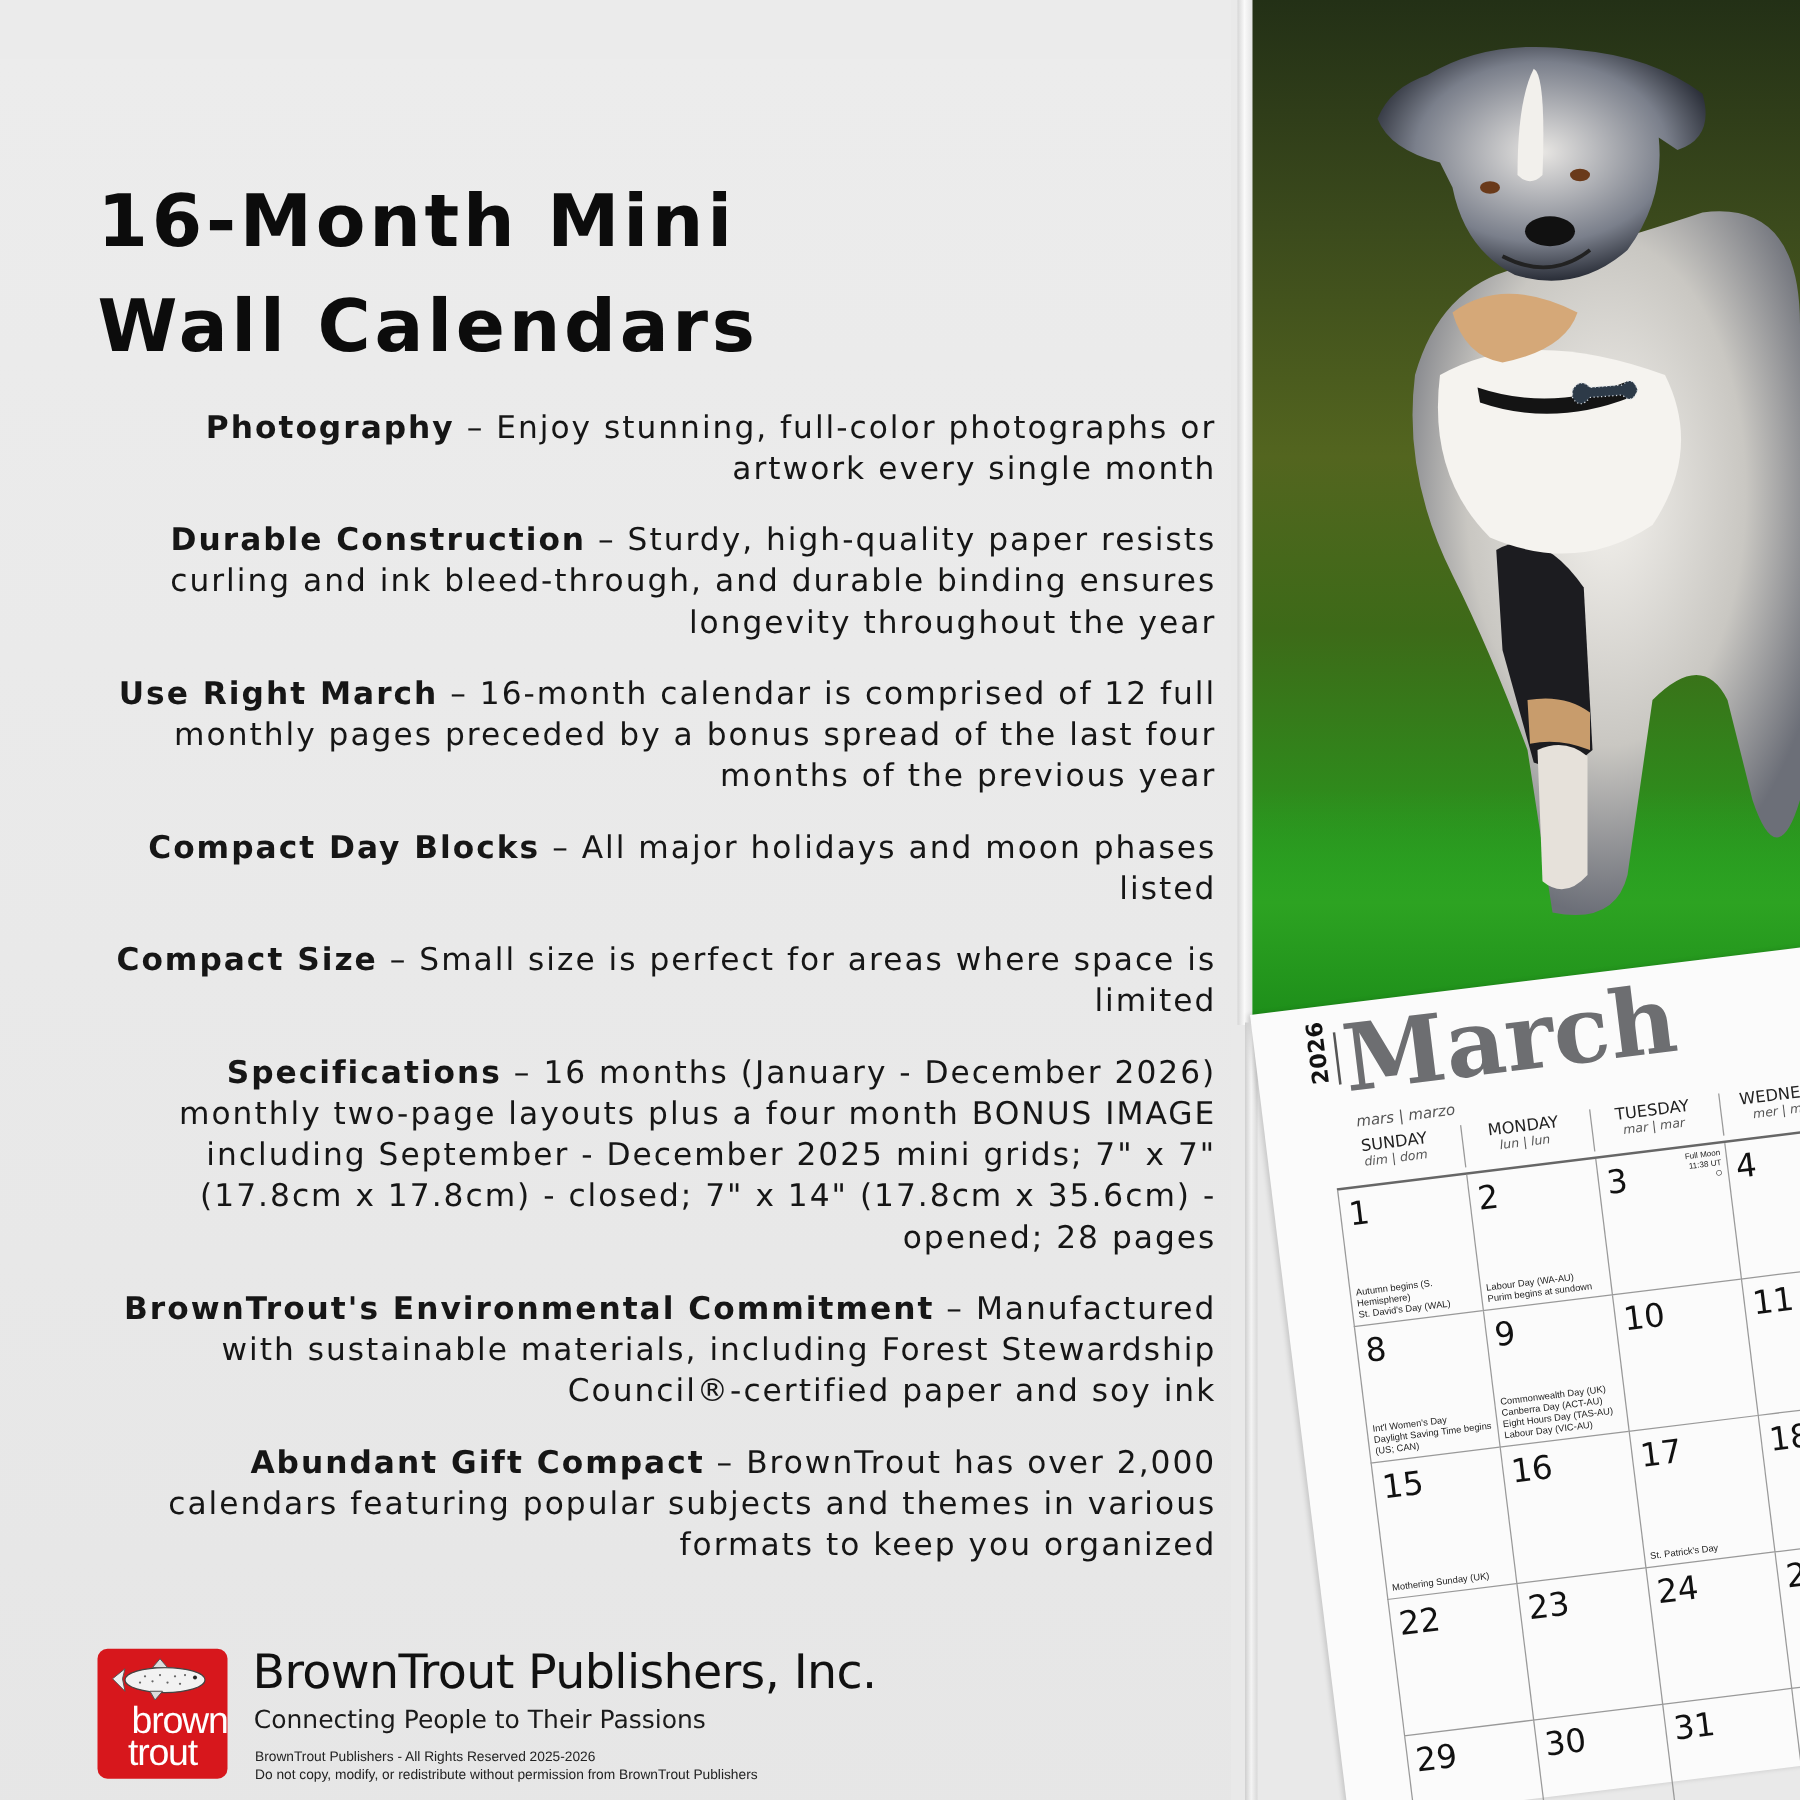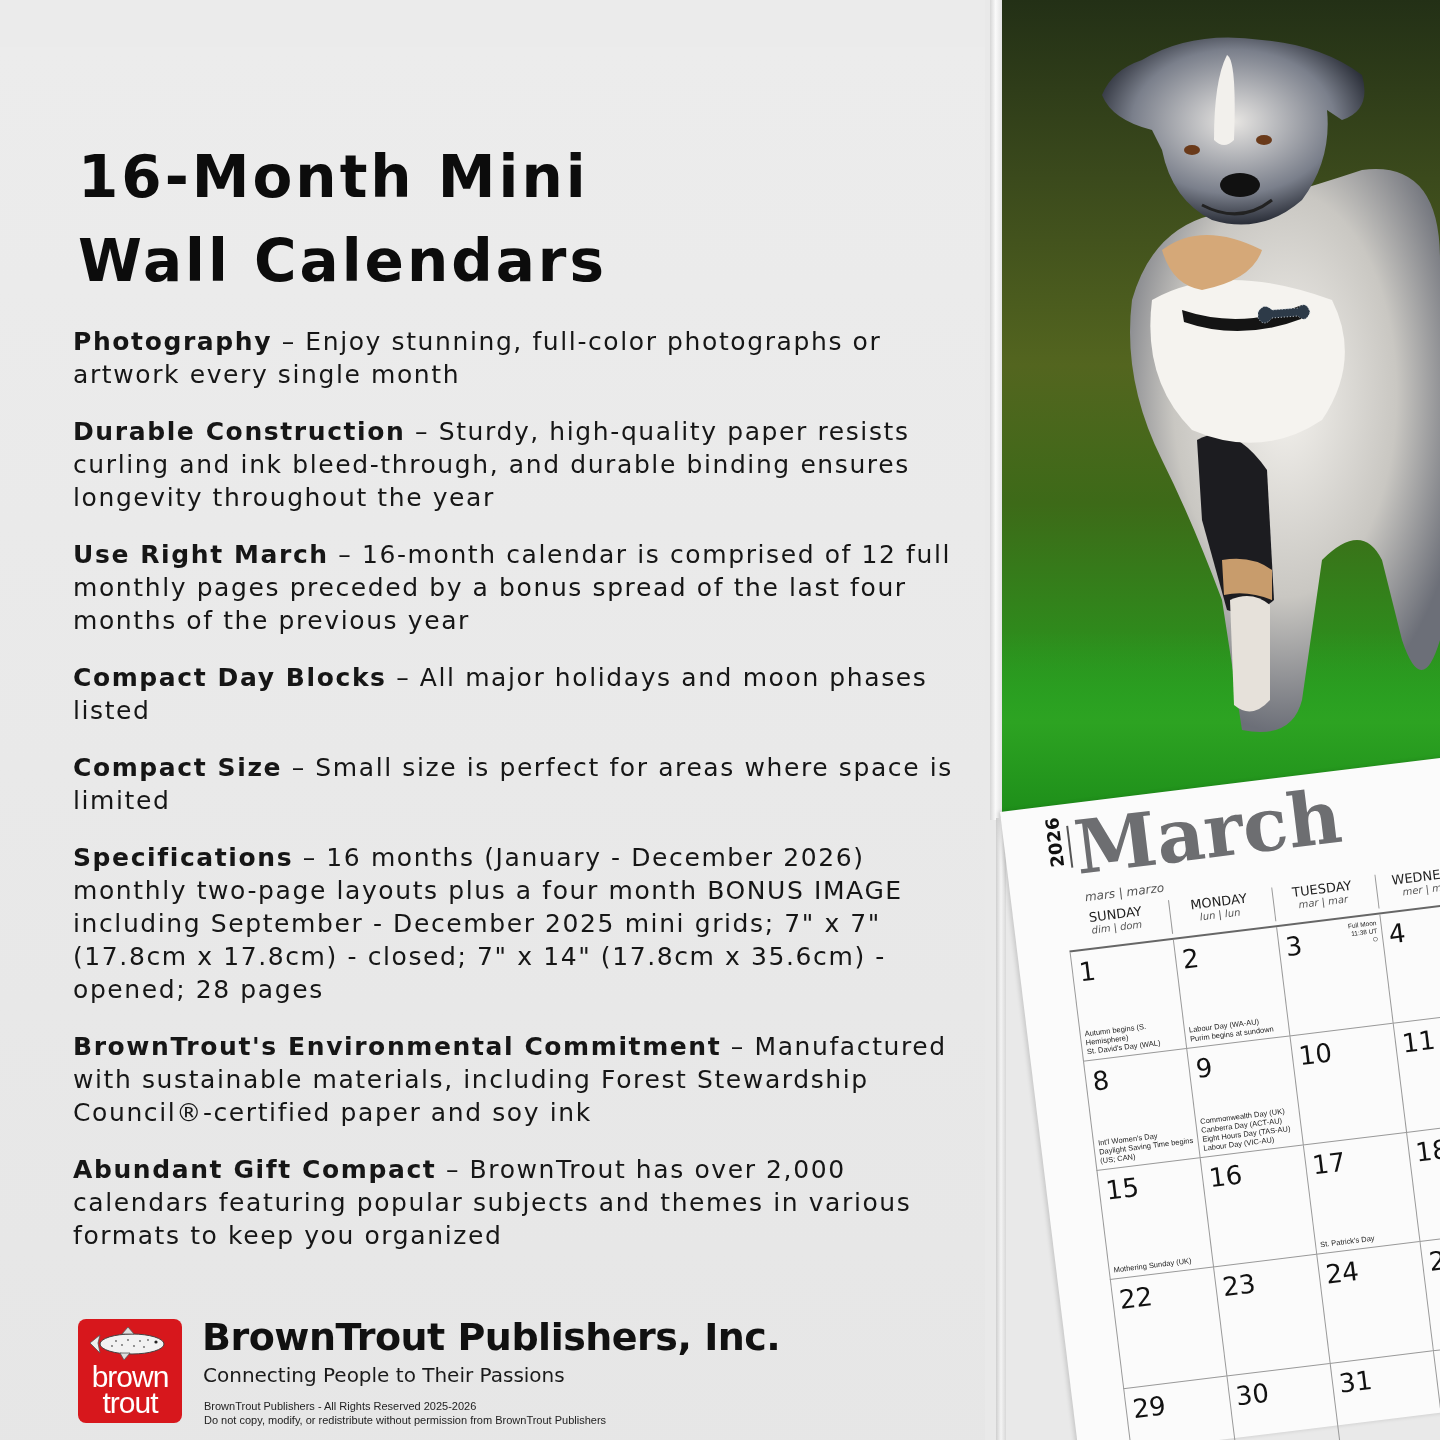--- a/index.html
+++ b/index.html
@@ -1,28 +1,28 @@
 <!DOCTYPE html>
 <html><head>
 <meta charset="utf-8">
 <style>
   html,body{margin:0;padding:0;}
   body{width:1440px;height:1440px;overflow:hidden;position:relative;background:#ebebeb;font-family:"Liberation Sans",sans-serif;color:#111;}
   .left{position:absolute;left:0;top:0;width:985px;height:1440px;background:linear-gradient(180deg,#ececec,#e6e6e6);margin-top:47px;}
   .title{position:absolute;left:78px;top:88px;font-family:"DejaVu Sans",sans-serif;font-weight:bold;font-size:58px;line-height:84px;letter-spacing:3px;color:#0c0c0c;margin:0;}
   .features{position:absolute;left:73px;top:278px;width:900px;}
-  .feature{font-family:"DejaVu Sans",sans-serif;font-size:25px;line-height:33px;letter-spacing:1.6px;margin:0 0 24px 0;color:#161616;}
+  .feature{font-family:"DejaVu Sans",sans-serif;font-size:25px;line-height:33px;letter-spacing:1.6px;margin:0 0 24px 0;color:#161616;text-align:right;}
   .feature b{font-weight:bold;}
   .brand{position:absolute;left:78px;top:1272px;width:720px;height:110px;}
   .logo{position:absolute;left:0;top:0;width:104px;height:104px;background:#d7171c;border-radius:8px;overflow:hidden;}
   .logo .fish{position:absolute;left:8px;top:6px;width:90px;height:40px;}
   .logo .w1,.logo .w2{position:absolute;left:0;width:104px;text-align:center;color:#fff;font-family:"Liberation Sans",sans-serif;font-size:30px;line-height:28px;letter-spacing:-1px;}
-  .logo .w1{top:44px;}
+  .logo .w1{top:44px;text-align:right;}
   .logo .w2{top:70px;}
-  .bname{position:absolute;left:124px;top:-4px;font-family:"DejaVu Sans",sans-serif;font-size:38px;font-weight:bold;color:#111;letter-spacing:-0.5px;white-space:nowrap;}
+  .bname{position:absolute;left:124px;top:-4px;font-family:"DejaVu Sans",sans-serif;font-size:38px;font-weight:normal;color:#111;letter-spacing:-0.5px;white-space:nowrap;}
   .btag{position:absolute;left:125px;top:44px;font-family:"DejaVu Sans",sans-serif;font-size:20px;color:#1a1a1a;white-space:nowrap;}
   .bsmall{position:absolute;left:126px;top:80px;font-family:Liberation Sans, sans-serif;font-size:11px;line-height:14px;color:#222;white-space:nowrap;}
 
   .right{position:absolute;left:985px;top:0;width:455px;height:1440px;background:#e9e9e9;}
   .cal-edge{position:absolute;left:990px;top:0;width:14px;height:820px;background:linear-gradient(90deg,#d6d6d6,#fafafa 40%,#dcdcdc);}
   .photo{position:absolute;left:1002px;top:0;width:438px;height:812px;overflow:hidden;
     background:
       radial-gradient(ellipse 55% 45% at 62% 55%, rgba(0,0,0,0) 0, rgba(0,0,0,0) 100%),
       linear-gradient(180deg,#233016 0%,#3b4a1c 22%,#53651f 45%,#3d6a18 62%,#2f8a1c 78%,#1f9d20 90%,#27a625 100%);}
   .photo-ground{position:absolute;left:0;bottom:0;width:100%;height:180px;background:linear-gradient(180deg,rgba(40,150,30,0) 0,#2da322 50%,#1e8f1a 100%);}

